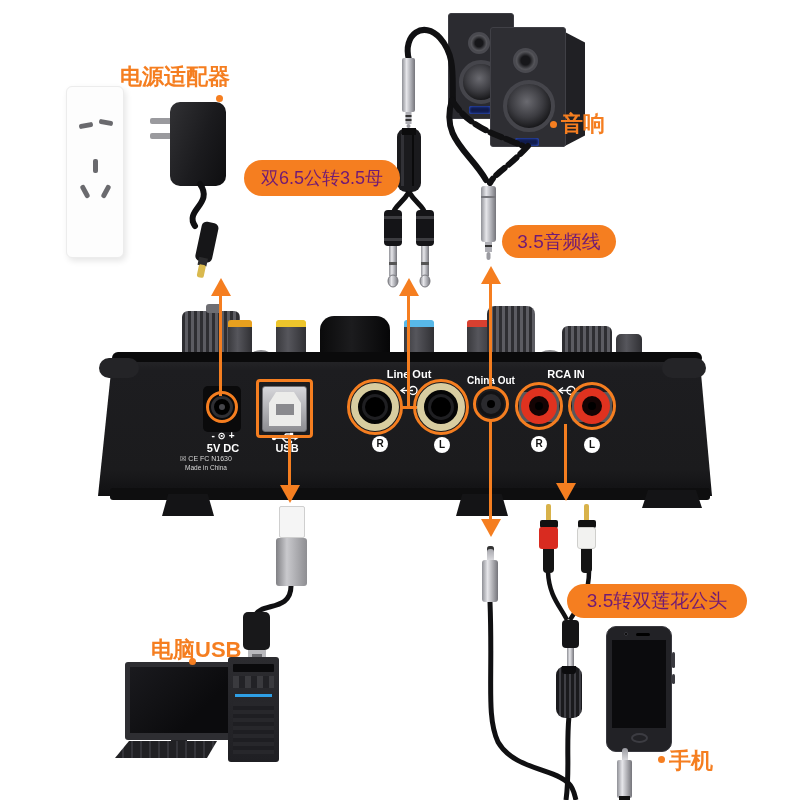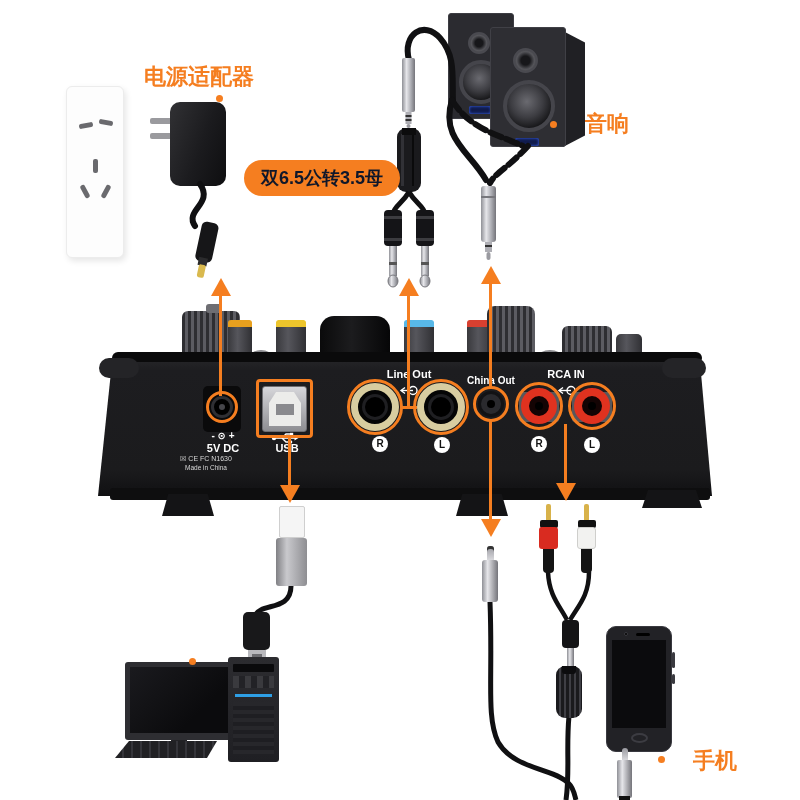--- a/index.html
+++ b/index.html
@@ -1,22 +1,22 @@
 <!DOCTYPE html>
 <html><head>
 <meta charset="utf-8">
 <style>
   :root{ --orange:#f57e20; }
   html,body{margin:0;padding:0;background:#fff;}
   .canvas{position:relative;width:800px;height:800px;background:#ffffff;overflow:hidden;
           font-family:"Liberation Sans","DejaVu Sans",sans-serif;}
   .abs{position:absolute;box-sizing:border-box;}
   .pill{display:flex;align-items:center;justify-content:center;background:var(--orange);
-        color:#0f172a;font-weight:bold;border-radius:18px;white-space:nowrap;}
-  .olabel{color:var(--orange);font-weight:bold;font-size:22px;white-space:nowrap;margin-left:24px;}
+        color:#701a75;font-weight:normal;border-radius:18px;white-space:nowrap;}
+  .olabel{color:var(--orange);font-weight:bold;font-size:22px;white-space:nowrap;}
   .dot{width:7px;height:7px;border-radius:50%;background:var(--orange);}
   .oline{background:var(--orange);}
   .arrow-up{width:0;height:0;border-left:10px solid transparent;border-right:10px solid transparent;
             border-bottom:18px solid var(--orange);}
   .arrow-down{width:0;height:0;border-left:10px solid transparent;border-right:10px solid transparent;
             border-top:18px solid var(--orange);}
   .oring{border:3px solid var(--orange);border-radius:50%;}
   .orect{border:3px solid var(--orange);border-radius:4px;}
   .badge{width:16px;height:16px;background:#fff;border-radius:50%;color:#111;
          font-size:10px;font-weight:bold;line-height:16px;text-align:center;}
@@ -295,22 +295,25 @@
     <div class="abs" style="left:29px;top:6px;width:14px;height:3px;border-radius:2px;background:#000;"></div>
     <div class="abs" style="left:24px;top:106px;width:17px;height:10px;border:2px solid #3c3c42;border-radius:50%;"></div>
   </div>
   <div class="abs" style="left:672px;top:652px;width:3px;height:16px;background:#3a3a40;border-radius:2px;"></div>
   <div class="abs" style="left:672px;top:674px;width:3px;height:10px;background:#3a3a40;border-radius:2px;"></div>
   <div class="abs" style="left:622px;top:748px;width:6px;height:12px;background:linear-gradient(#9a9aa0,#d8d8dc);border-radius:3px 3px 0 0;"></div>
   <div class="abs" style="left:617px;top:760px;width:15px;height:38px;background:linear-gradient(90deg,#8f9096,#e6e6ea 35%,#74747a);border-radius:2px;"></div>
   <div class="abs" style="left:619px;top:796px;width:11px;height:4px;background:#111;"></div>
 
   <div class="abs pill" style="left:244px;top:160px;width:156px;height:36px;font-size:18px;">双6.5公转3.5母</div>
+  <div class="abs pill" style="left:502px;top:225px;width:114px;height:33px;font-size:19px;">3.5音频线</div>
+  <div class="abs pill" style="left:567px;top:584px;width:180px;height:34px;font-size:19px;">3.5转双莲花公头</div>
 
   <div class="abs olabel" style="left:120px;top:62px;">电源适配器</div>
   <div class="abs dot" style="left:216px;top:95px;"></div>
   <div class="abs olabel" style="left:561px;top:109px;">音响</div>
   <div class="abs dot" style="left:550px;top:121px;"></div>
+  <div class="abs olabel" style="left:151px;top:635px;">电脑USB</div>
   <div class="abs dot" style="left:189px;top:658px;"></div>
   <div class="abs olabel" style="left:669px;top:746px;">手机</div>
   <div class="abs dot" style="left:658px;top:756px;"></div>
 
 </div>
 
 </body></html>

